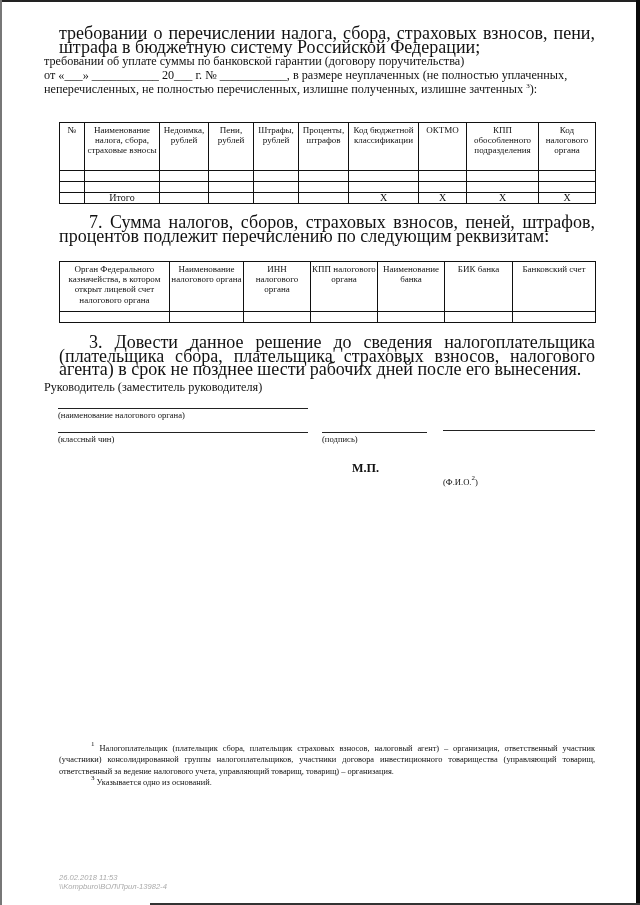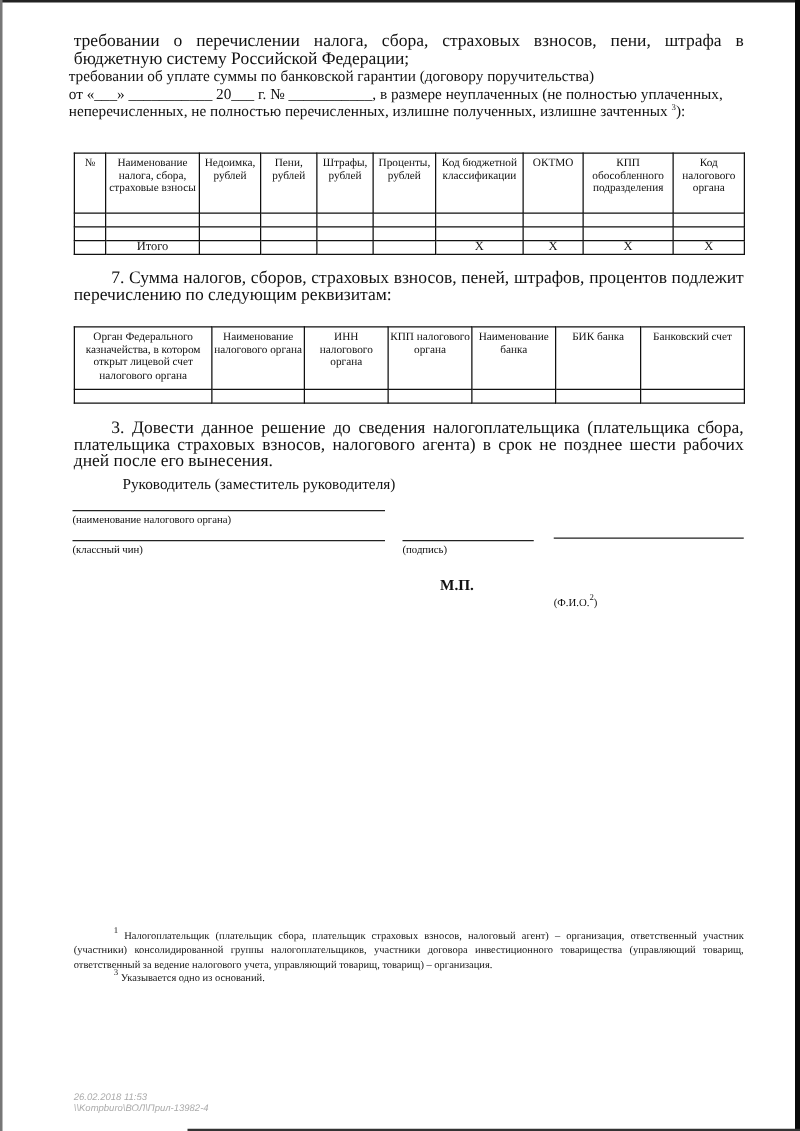--- a/index.html
+++ b/index.html
@@ -6,22 +6,22 @@
   body {
     width: 640px; height: 905px; position: relative; overflow: hidden;
     background: #ffffff; color: #111;
     font-family: "Liberation Serif", "DejaVu Serif", serif;
   }
   .scan-top { position: absolute; left: 0; top: 0; width: 640px; height: 2px; background: #222; }
   .scan-right { position: absolute; right: 0; top: 0; width: 4px; height: 905px; background: #0a0a0a; }
   .scan-bottom { position: absolute; left: 150px; bottom: 0; width: 490px; height: 2px; background: #333; }
   .scan-left { position: absolute; left: 0; top: 0; width: 2px; height: 905px; background: #777; }
 
-  .para { position: absolute; left: 59px; width: 536px; font-size: 14px; line-height: 13.6px; text-align: justify; }
-  .line { position: absolute; left: 55px; font-size: 12.2px; white-space: nowrap; }
+  .para { position: absolute; left: 59px; width: 536px; font-size: 18px; line-height: 13.6px; text-align: justify; }
+  .line { position: absolute; left: 44px; font-size: 12.2px; white-space: nowrap; }
   .indent { text-indent: 30px; }
   sup { font-size: 7px; vertical-align: 5px; line-height: 0; }
 
   table.grid { position: absolute; border-collapse: collapse; table-layout: fixed; }
   table.grid td {
     border: 1px solid #111; font-size: 9px; line-height: 10.2px; text-align: center;
     vertical-align: top; padding: 2px 1px 1px 1px; overflow: hidden;
   }
   table.grid td.cell { height: 10px; padding: 0; }
   table.grid td.x { font-size: 10px; vertical-align: middle; padding: 0; }
@@ -62,21 +62,21 @@
       <col style="width:72px">
       <col style="width:57px">
   </colgroup>
   <tbody>
       <tr style="height:48px;">
     <td>№</td>
     <td>Наименование налога, сбора, страховые взносы</td>
     <td>Недоимка, рублей</td>
     <td>Пени, рублей</td>
     <td>Штрафы, рублей</td>
-    <td>Проценты, рублей</td>
+    <td>Проценты, штрафов</td>
     <td>Код бюджетной классификации</td>
     <td>ОКТМО</td>
     <td>КПП обособленного подразделения</td>
     <td>Код налогового органа</td>
   </tr>
   <tr>
     <td class="cell"></td>
     <td class="cell"></td>
     <td class="cell"></td>
     <td class="cell"></td>
@@ -143,21 +143,21 @@
     <td class="cell"></td>
     <td class="cell"></td>
     <td class="cell"></td>
     <td class="cell"></td>
   </tr>
 </tbody>
   </table>
 
 <div class="para indent" style="top:336px;">3. Довести данное решение до сведения налогоплательщика (плательщика сбора, плательщика страховых взносов, налогового агента) в срок не позднее шести рабочих дней после его вынесения.</div>
 
-<div class="line" style="top:380px;margin-left:43px;">Руководитель (заместитель руководителя)</div>
+<div class="line" style="top:380px;">Руководитель (заместитель руководителя)</div>
 
 <div class="sig-line" style="left:58px; top:408px; width:250px;"></div>
 <div class="sig-caption" style="left:58px; top:410px; width:250px;">(наименование налогового органа)</div>
 
 <div class="sig-line" style="left:58px; top:432px; width:250px;"></div>
 <div class="sig-caption" style="left:58px; top:434px; width:250px;">(классный чин)</div>
 
 <div class="sig-line" style="left:322px; top:432px; width:105px;"></div>
 <div class="sig-caption" style="left:322px; top:434px; width:105px;">(подпись)</div>
 

